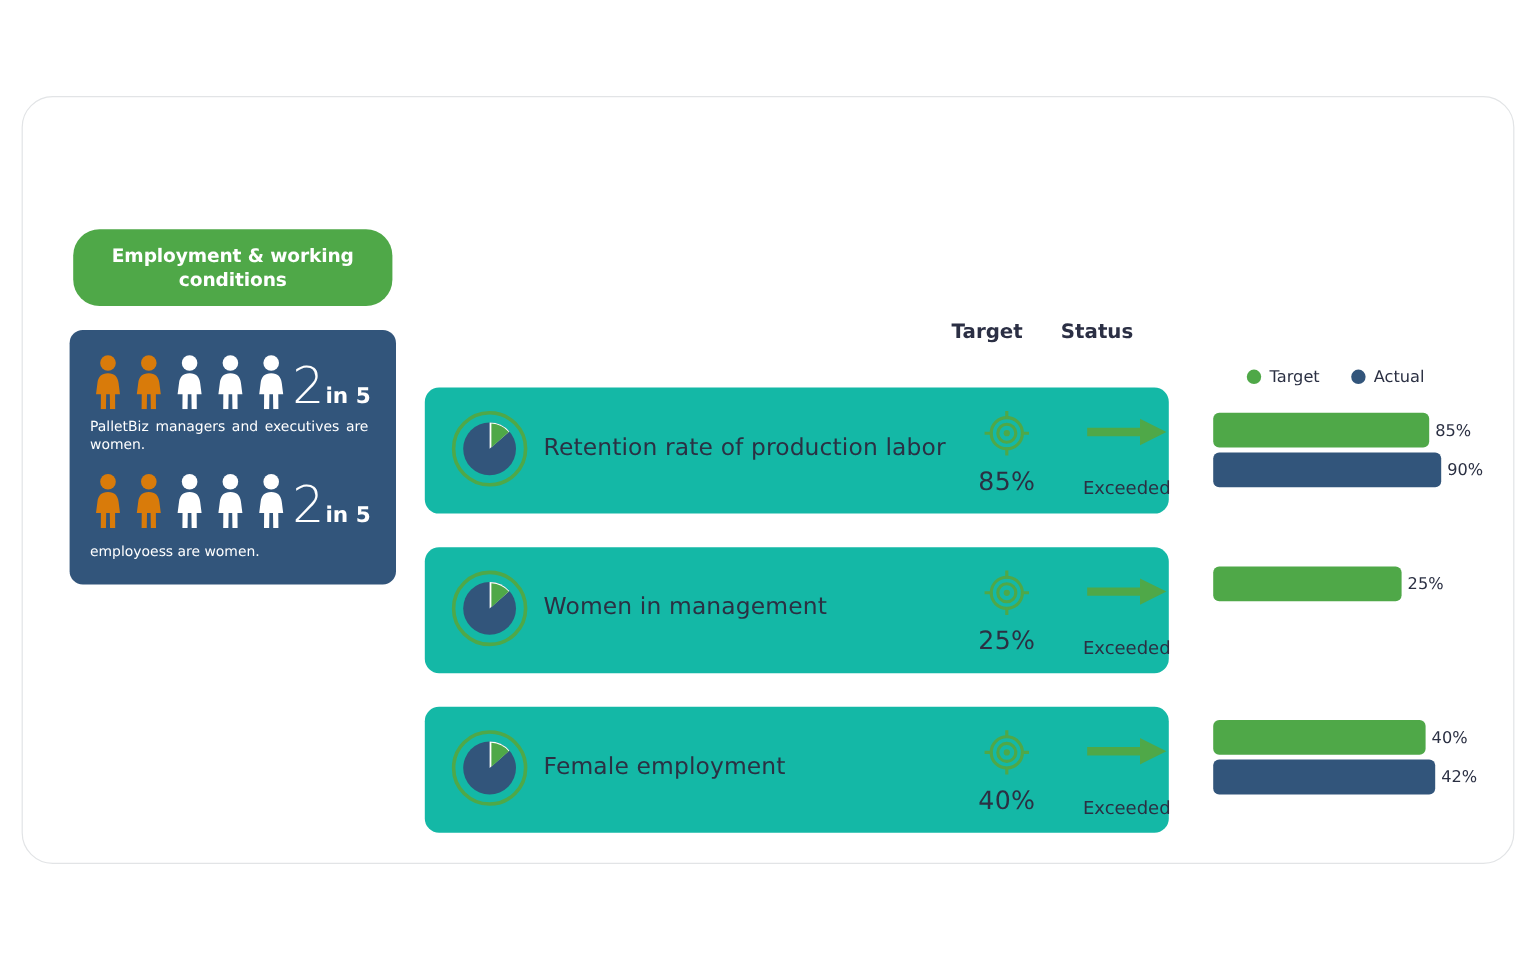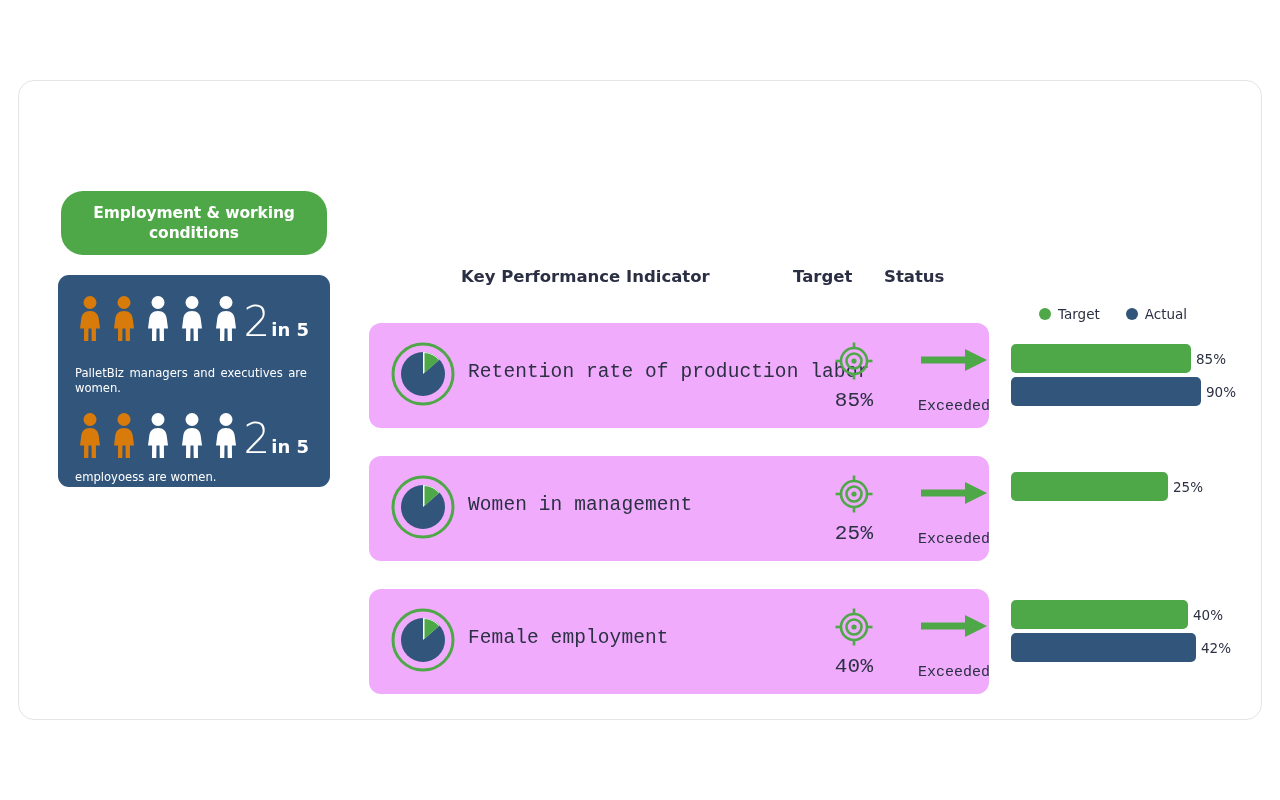--- a/index.html
+++ b/index.html
@@ -13,21 +13,21 @@
   }
 
   #infographic-card {
     position: absolute;
     left: 18px;
     top: 80px;
     width: 1244px;
     height: 640px;
     background: #ffffff;
     border: 1px solid #e2e4e6;
-    border-radius: 16px;
+    border-radius: 26px;
   }
 
   
   #left-column {
     position: absolute;
     left: 22px;
     top: 110px;
     width: 300px;
   }
 
@@ -82,21 +82,21 @@
   .stat-unit {
     font-size: 18px;
     font-weight: 600;
     margin-left: 2px;
   }
   .stat-caption {
     color: #ffffff;
     font-size: 11.6px;
     line-height: 15px;
     text-align: justify;
-    margin-top: 25px;
+    margin-top: 7px;
     width: 232px;
   }
   #stat-caption-employees { margin-top: 12px; text-align: left; }
   #stat-block-employees { margin-top: 14px; }
 
   
   #table-header {
     position: absolute;
     left: 337px;
     top: 183px;
@@ -106,26 +106,25 @@
     font-weight: bold;
     font-size: 16.5px;
   }
   #header-kpi    { position: absolute; left: 105px; top: 3px; }
   #header-target { position: absolute; left: 437px; top: 3px; }
   #header-status { position: absolute; left: 528px; top: 3px; }
 
   
   .kpi-row {
     position: absolute;
-    left: 350px;
+    left: 335px;
     width: 620px;
     height: 105px;
-    background: #f0abfc;
+    background: #14b8a6;
     border-radius: 12px;
-    font-family: Liberation Mono, monospace;
   }
   #kpi-row-0 { top: 242px; }
   #kpi-row-1 { top: 375px; }
   #kpi-row-2 { top: 508px; }
 
   .kpi-pie { position: absolute; left: 22px; top: 19px; width: 64px; height: 64px; }
 
   .kpi-label {
     position: absolute;
     left: 99px;
@@ -258,21 +257,20 @@
           <span class="stat-number">2</span>
           <span class="stat-unit">in 5</span>
         </div>
       </div>
       <div class="stat-caption" id="stat-caption-employees">employoess are women.</div>
 
     </div>
   </div>
 
   <div id="table-header">
-    <span id="header-kpi">Key Performance Indicator</span>
     <span id="header-target">Target</span>
     <span id="header-status">Status</span>
   </div>
 
   <div class="kpi-row" id="kpi-row-0">
     <svg class="kpi-pie" viewBox="0 0 64 64">
       <circle cx="32" cy="32" r="30" fill="none" stroke="#4FA848" stroke-width="3"></circle>
       <circle cx="32" cy="32" r="22" fill="#32557B"></circle>
       <path d="M32 32 L32 10 A22 22 0 0 1 48.5 17.5 Z" fill="#ffffff"></path>
       <path d="M33.5 31 L33.5 11 A21 21 0 0 1 48 18 Z" fill="#4FA848"></path>

